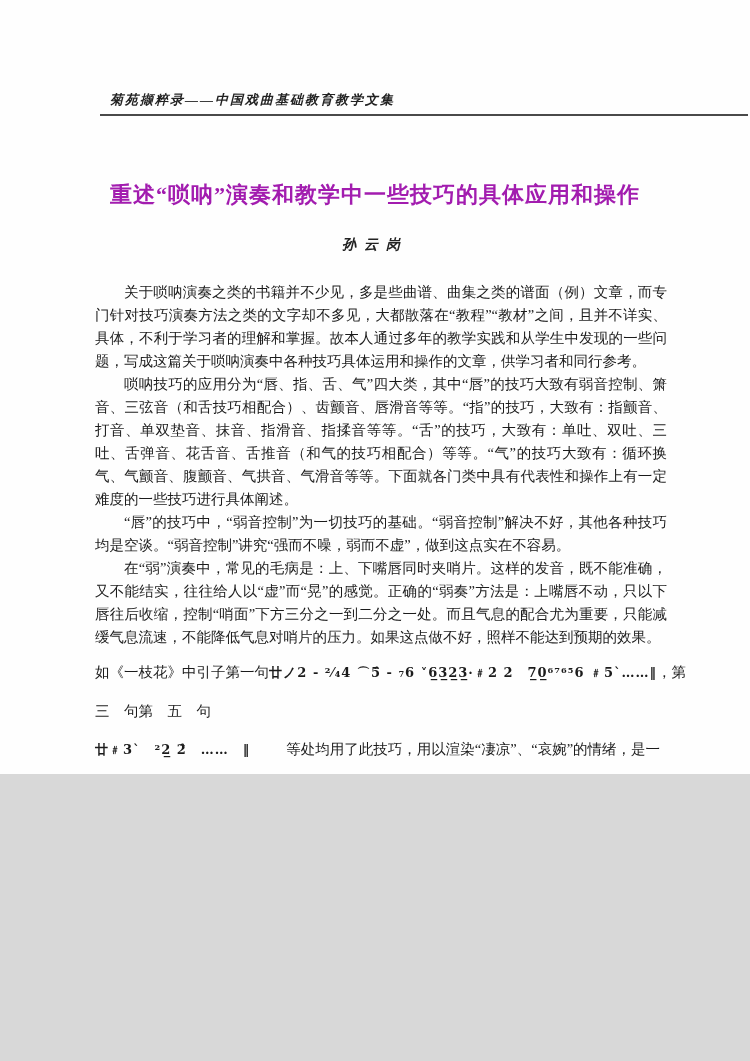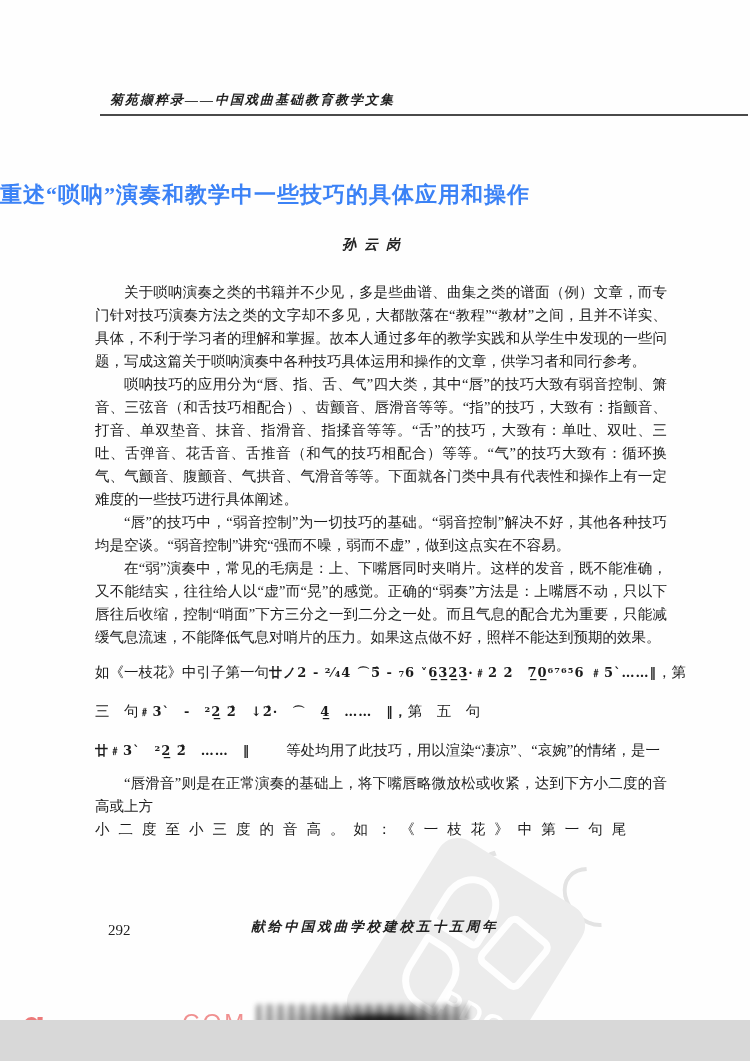--- a/index.html
+++ b/index.html
@@ -1,33 +1,33 @@
 <!DOCTYPE html>
 <html><head>
 <meta charset="utf-8">
 <style>
   html,body{margin:0;padding:0;background:#d8d8d8;}
   .page{
-    position:relative;width:750px;height:1020px;margin:0 auto;
+    position:relative;width:750px;height:774px;margin:0 auto;
     background:#fefefe;overflow:hidden;
     font-family:"Liberation Serif","DejaVu Serif",serif;
     color:#1b1b1b;
   }
   .running-header{
     position:absolute;left:110px;top:91px;
     font-size:13px;font-weight:bold;font-style:italic;letter-spacing:2px;
     color:#222;
   }
   .header-rule{
     position:absolute;left:100px;top:114px;width:648px;height:0;
     border-top:2px solid #4a4a4a;
   }
   .doc-title{
-    position:absolute;left:0;right:0;top:180px;text-align:left;
-    font-size:22px;font-weight:bold;color:#3b82f6;letter-spacing:1px;
+    position:absolute;left:0;right:0;top:180px;text-align:center;
+    font-size:22px;font-weight:bold;color:#a21caf;letter-spacing:1px;
   }
   .doc-author{
     position:absolute;left:0;right:0;top:236px;text-align:center;
     font-size:14px;font-weight:bold;letter-spacing:8px;color:#222;
     font-style:italic;
   }
   .body-col{
     position:absolute;left:95px;top:281px;width:572px;
     font-size:14.5px;line-height:23px;text-align:justify;
   }
@@ -126,21 +126,20 @@
     <p>在“弱”演奏中，常见的毛病是：上、下嘴唇同时夹哨片。这样的发音，既不能准确，又不能结实，往往给人以“虚”而“晃”的感觉。正确的“弱奏”方法是：上嘴唇不动，只以下唇往后收缩，控制“哨面”下方三分之一到二分之一处。而且气息的配合尤为重要，只能减缓气息流速，不能降低气息对哨片的压力。如果这点做不好，照样不能达到预期的效果。</p>
 
     <div class="score-block">
       <div class="score-line l1">
         <span class="txt">如《一枝花》中引子第一句</span>
         <span class="score">廿ノ2 - ²⁄₄4 ⌒5̂ - ₇6 ˅6̲3̲2̲3̲·﹟2̇ 2̇　7̲0̲⁶⁷⁶⁵6 ﹟5ˋ……‖</span>
         <span class="txt">，第</span>
       </div>
       <div class="score-line l2">
         <span class="txt">三　句</span>
-        <span class="score">﹟3ˋ　-　²2̲ 2̂　↓2̂·　⌒　4̲　……　‖，</span>
         <span class="txt">第　五　句</span>
       </div>
       <div class="score-line l3">
         <span class="score">廿﹟3ˋ　²2̲ 2̂　……　</span>
         <span class="score">‖</span>
         <span class="txt">等处均用了此技巧，用以渲染“凄凉”、“哀婉”的情绪，是一</span>
       </div>
     </div>
 
     <p>“唇滑音”则是在正常演奏的基础上，将下嘴唇略微放松或收紧，达到下方小二度的音高或上方</p>

